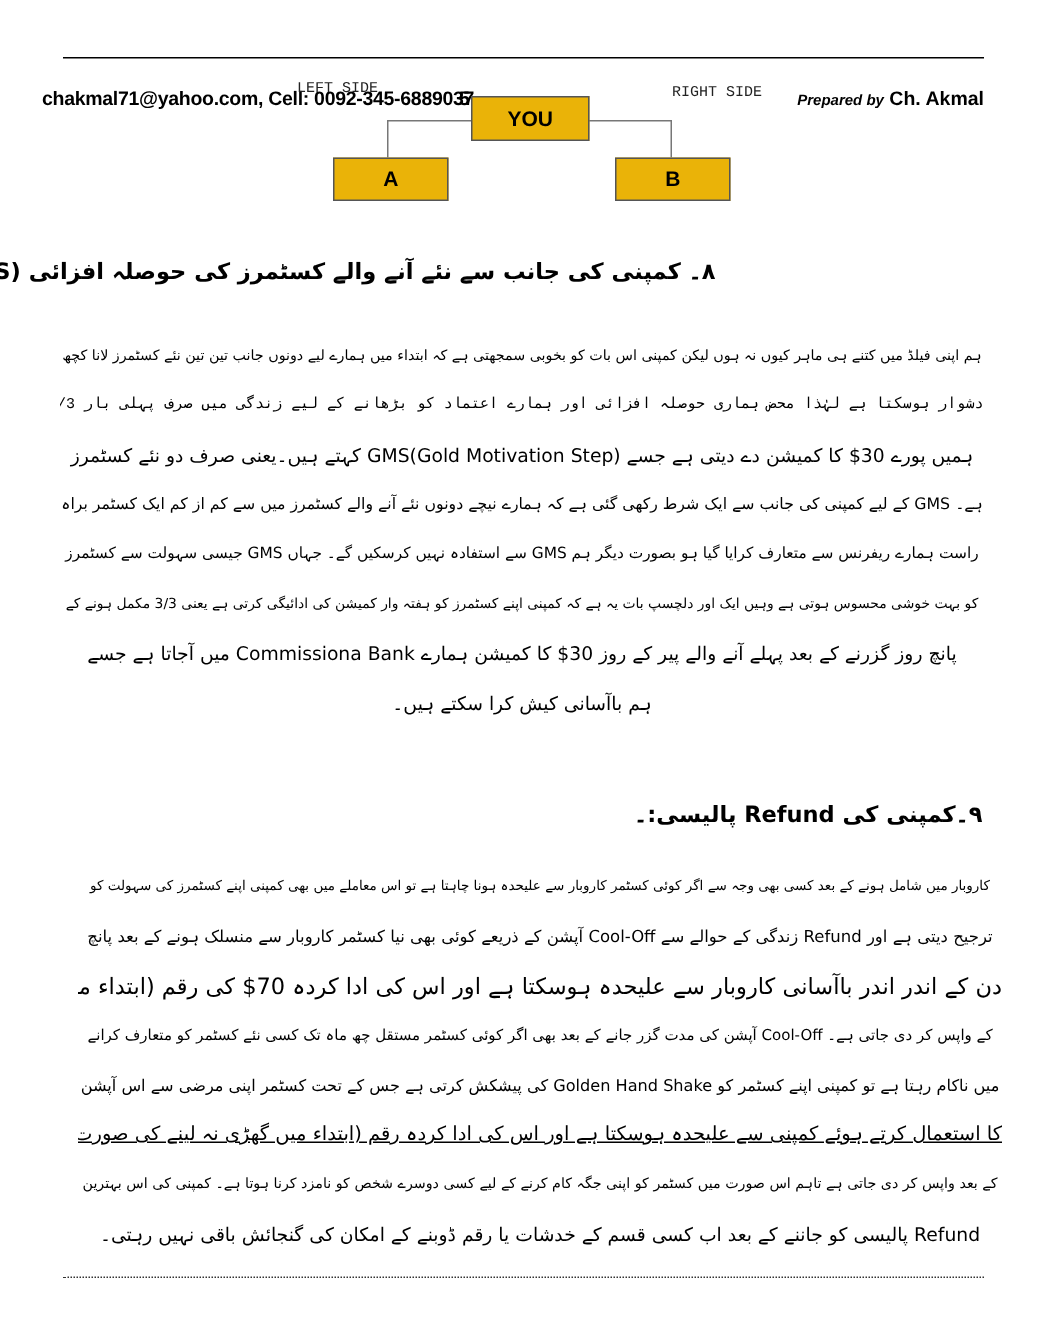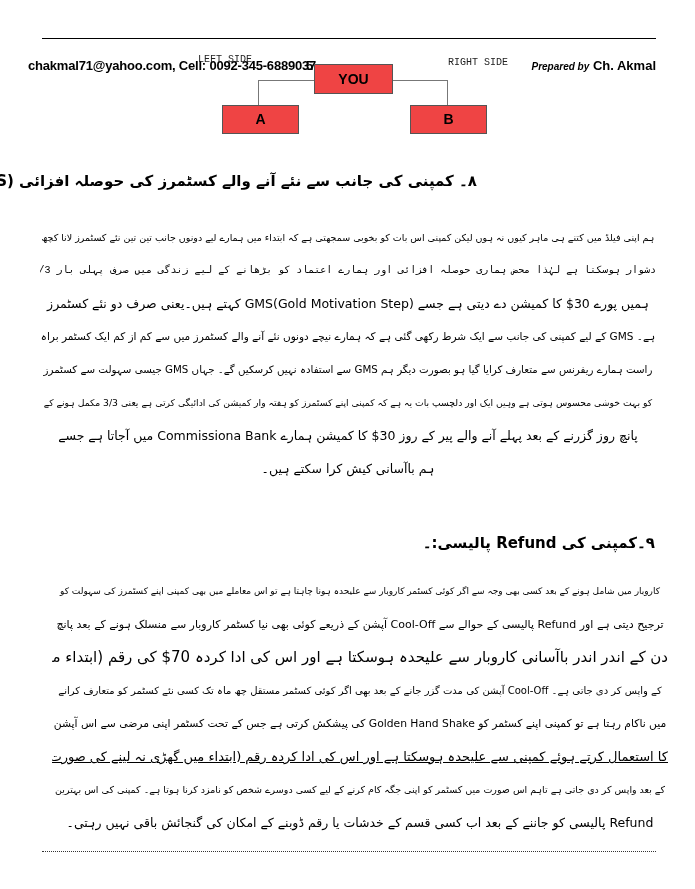--- a/index.html
+++ b/index.html
@@ -8,21 +8,21 @@
   .header .left { position:absolute; left:0; top:0; font-family:"Liberation Sans", sans-serif; font-weight:bold; font-size:13px; letter-spacing:-0.2px; }
   .header .pagenum { position:absolute; left:278px; top:0; font-family:"Liberation Sans", sans-serif; font-weight:bold; font-size:13px; }
   .header .right { position:absolute; right:0; top:0; font-family:"Liberation Sans", sans-serif; font-size:13px; font-weight:bold; }
   .header .right i { font-size:10px; font-style:italic; }
   .hrule { position:absolute; left:42px; width:614px; height:0; border-top:1px solid #000; }
   .hrule.top { top:38px; }
   .hrule.bottom { top:851px; border-top:1px dotted #333; }
 
   .diagram { position:absolute; left:180px; top:48px; width:340px; height:92px; }
   .diagram .lbl { position:absolute; font-family:Liberation Mono, monospace; font-size:10px; color:#222; }
-  .diagram .box { position:absolute; border:1px solid #555; background:#ef4444; font-family:"Liberation Sans", sans-serif; font-weight:bold; font-size:14px; text-align:center; }
+  .diagram .box { position:absolute; border:1px solid #555; background:#eab308; font-family:"Liberation Sans", sans-serif; font-weight:bold; font-size:14px; text-align:center; }
   .diagram .line { position:absolute; border-color:#777; border-style:solid; border-width:0; }
 
   .title { position:absolute; font-family:"DejaVu Sans", sans-serif; font-weight:bold; direction:rtl; text-align:right; font-size:15px; white-space:nowrap; }
   .para { position:absolute; left:40px; width:616px; direction:rtl; text-align:justify; font-family:"DejaVu Sans", sans-serif; font-size:12.5px; }
   .para .ln { height:33px; line-height:33px; white-space:nowrap; overflow:hidden; text-align:center; }
 </style>
 </head>
 <body>
 
 <div class="header">
@@ -52,21 +52,21 @@
   <div class="ln" style="font-size: 10.25px;">راست ہمارے ریفرنس سے متعارف کرایا گیا ہو بصورت دیگر ہم GMS سے استفادہ نہیں کرسکیں گے۔ جہاں GMS جیسی سہولت سے کسٹمرز</div>
   <div class="ln" style="font-size: 9.25px;">کو بہت خوشی محسوس ہوتی ہے وہیں ایک اور دلچسپ بات یہ ہے کہ کمپنی اپنے کسٹمرز کو ہفتہ وار کمیشن کی ادائیگی کرتی ہے یعنی 3/3 مکمل ہونے کے</div>
   <div class="ln">پانچ روز گزرنے کے بعد پہلے آنے والے پیر کے روز 30$ کا کمیشن ہمارے Commissiona Bank میں آجاتا ہے جسے</div>
   <div class="ln">ہم باآسانی کیش کرا سکتے ہیں۔</div>
 </div>
 
 <div class="title" style="right:40px;top:534px;margin-left:32px;">۹۔کمپنی کی Refund پالیسی:۔</div>
 
 <div class="para" style="top:575px;margin-left:12px;">
   <div class="ln" style="font-size: 9px;">کاروبار میں شامل ہونے کے بعد کسی بھی وجہ سے اگر کوئی کسٹمر کاروبار سے علیحدہ ہونا چاہتا ہے تو اس معاملے میں بھی کمپنی اپنے کسٹمرز کی سہولت کو</div>
-  <div class="ln" style="font-size: 11px;">ترجیح دیتی ہے اور Refund پالیسی کے حوالے سے Cool-Off آپشن کے ذریعے کوئی بھی نیا کسٹمر کاروبار سے منسلک ہونے کے بعد پانچ</div>
+  <div class="ln" style="font-size: 11px;">ترجیح دیتی ہے اور Refund زندگی کے حوالے سے Cool-Off آپشن کے ذریعے کوئی بھی نیا کسٹمر کاروبار سے منسلک ہونے کے بعد پانچ</div>
   <div class="ln" style="font-size: 15px;">دن کے اندر اندر باآسانی کاروبار سے علیحدہ ہوسکتا ہے اور اس کی ادا کردہ 70$ کی رقم (ابتداء میں گھڑی نہ لینے کی صورت میں) بغیر کسی کٹوتی</div>
   <div class="ln" style="font-size: 10px;">کے واپس کر دی جاتی ہے۔ Cool-Off آپشن کی مدت گزر جانے کے بعد بھی اگر کوئی کسٹمر مستقل چھ ماہ تک کسی نئے کسٹمر کو متعارف کرانے</div>
   <div class="ln" style="font-size: 10.75px;">میں ناکام رہتا ہے تو کمپنی اپنے کسٹمر کو Golden Hand Shake کی پیشکش کرتی ہے جس کے تحت کسٹمر اپنی مرضی سے اس آپشن</div>
   <div class="ln" style="font-size: 13px; text-decoration: underline;">کا استعمال کرتے ہوئے کمپنی سے علیحدہ ہوسکتا ہے اور اس کی ادا کردہ رقم (ابتداء میں گھڑی نہ لینے کی صورت میں) کچھ سروس چارجز منہا کرنے</div>
   <div class="ln" style="font-size: 9.5px;">کے بعد واپس کر دی جاتی ہے تاہم اس صورت میں کسٹمر کو اپنی جگہ کام کرنے کے لیے کسی دوسرے شخص کو نامزد کرنا ہوتا ہے۔ کمپنی کی اس بہترین</div>
   <div class="ln">Refund پالیسی کو جاننے کے بعد اب کسی قسم کے خدشات یا رقم ڈوبنے کے امکان کی گنجائش باقی نہیں رہتی۔</div>
 </div>
 
 <div class="hrule bottom"></div>
 

